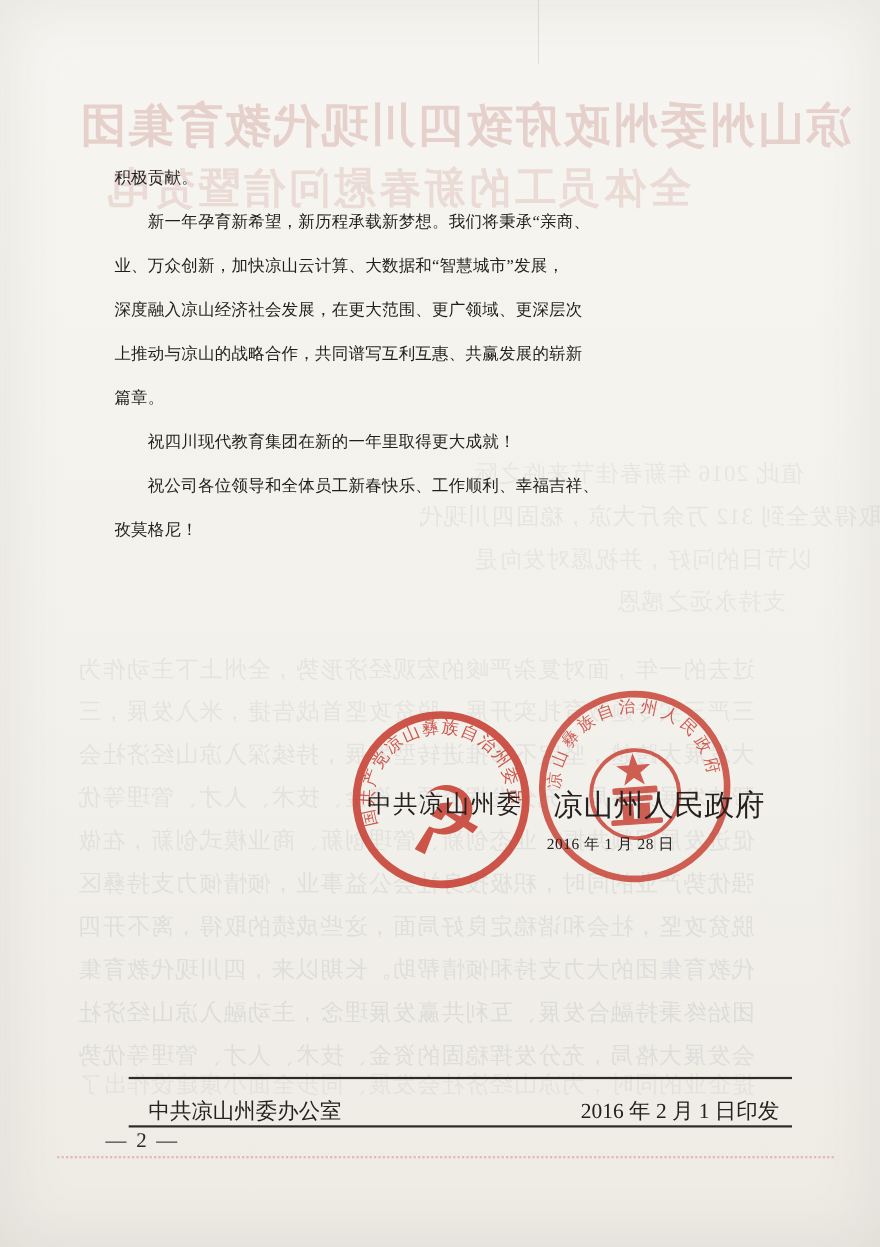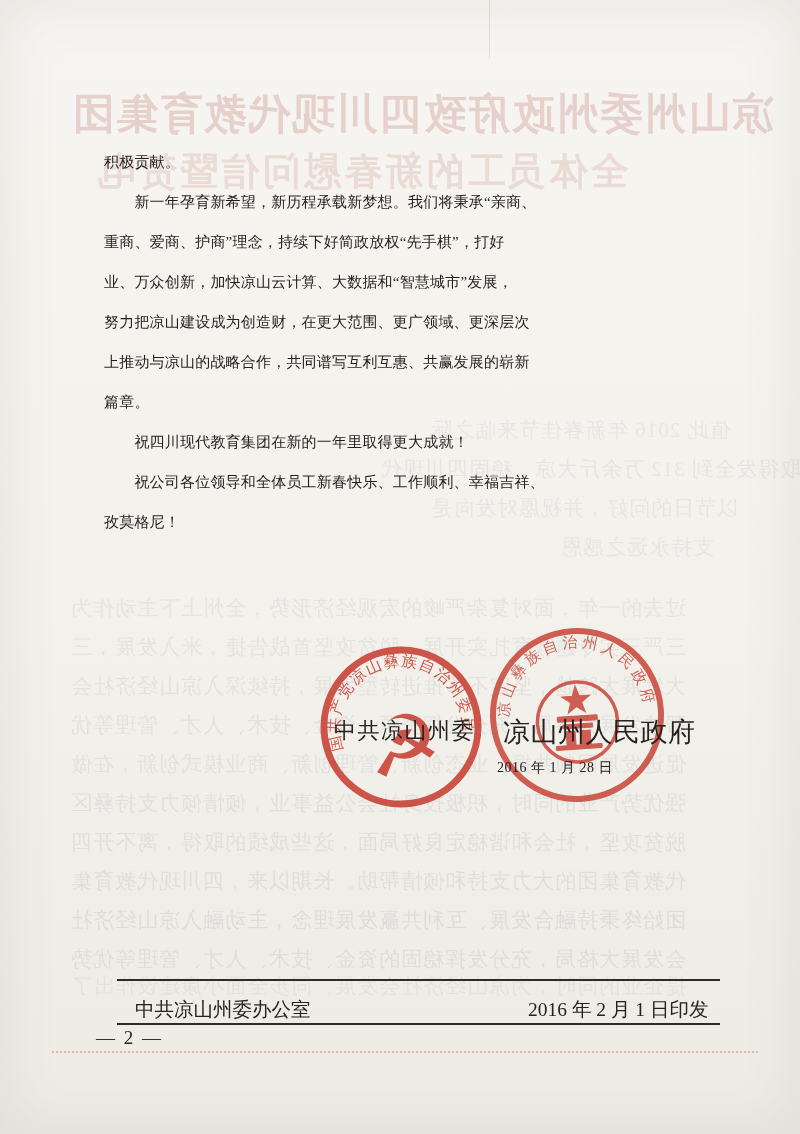--- a/index.html
+++ b/index.html
@@ -86,23 +86,22 @@
       <rect x="76" y="100" width="30" height="4" rx="1"></rect>
       <rect x="79" y="107" width="9" height="14"></rect>
       <rect x="94" y="107" width="9" height="14"></rect>
       <rect x="68" y="121" width="46" height="4" rx="1"></rect>
     </g>
   </svg>
 
   <div class="body-text">
     <div class="line">积极贡献。</div>
     <div class="line">　　新一年孕育新希望，新历程承载新梦想。我们将秉承“亲商、</div>
-    <div class="line">重商、爱商、护商”理念，持续下好简政放权“先手棋”，打好</div>
     <div class="line">业、万众创新，加快凉山云计算、大数据和“智慧城市”发展，</div>
-    <div class="line">努力把凉山建设成为创造财，在更大范围、更广领域、更深层次</div>
+    <div class="line">深度融入凉山经济社会发展，在更大范围、更广领域、更深层次</div>
     <div class="line">上推动与凉山的战略合作，共同谱写互利互惠、共赢发展的崭新</div>
     <div class="line">篇章。</div>
     <div class="line">　　祝四川现代教育集团在新的一年里取得更大成就！</div>
     <div class="line">　　祝公司各位领导和全体员工新春快乐、工作顺利、幸福吉祥、</div>
     <div class="line">孜莫格尼！</div>
   </div>
 
   <div class="sig" style="left:334px;top:699px;font-size:22px;letter-spacing:1.5px;">中共凉山州委</div>
   <div class="sig" style="left:503px;top:697px;font-size:27px;letter-spacing:0.5px;">凉山州人民政府</div>
   <div class="sig" style="left:497px;top:742px;font-size:14px;letter-spacing:0.5px;">2016 年 1 月 28 日</div>

